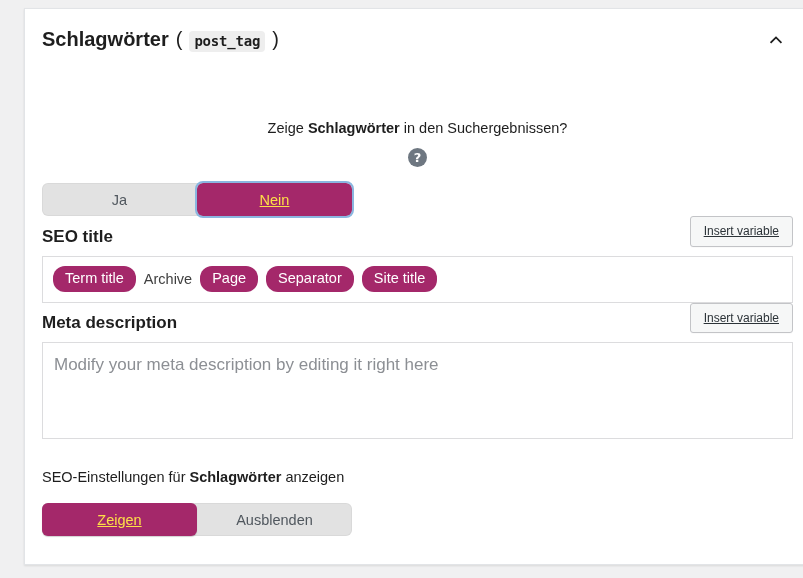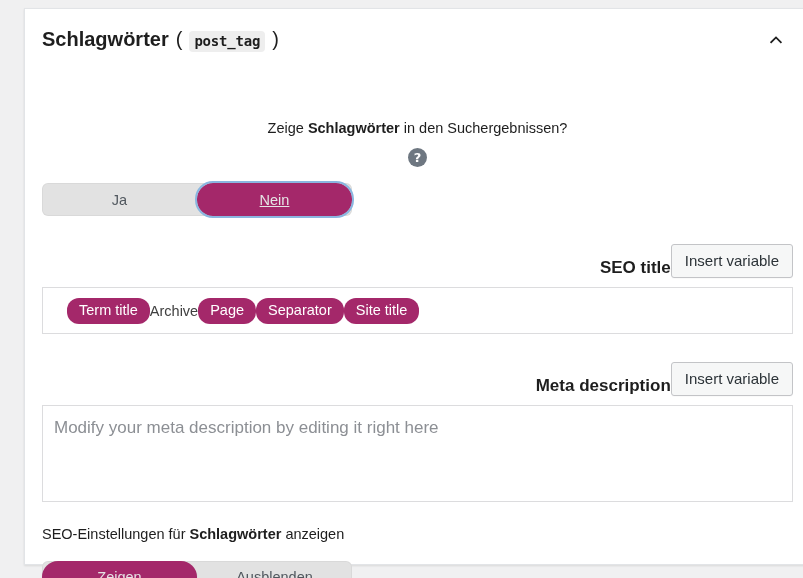--- a/index.html
+++ b/index.html
@@ -131,71 +131,72 @@
     box-shadow: inset 0 0 0 1px rgba(0,0,0,0.04);
   }
   .toggle-opt {
     min-width: 155px;
     height: 33px;
     display: flex;
     align-items: center;
     justify-content: center;
     font-size: 14.5px;
     color: #50575e;
-    border-radius: 16px;
+    border-radius: 6px;
     cursor: pointer;
     user-select: none;
     box-sizing: border-box;
   }
   .toggle-opt.active {
     background: #a4286a;
-    color: #e5e5e5;
+    color: #fde047;
     box-shadow: 0 1px 1px rgba(0,0,0,0.18);
     text-decoration: underline;
   }
   .toggle-opt.focused {
     outline: 2px solid #8ab6e0;
     outline-offset: 0px;
   }
 
   
   .section-head {
     display: flex;
     align-items: flex-end;
-    justify-content: flex-end;
-    margin-top: 28px;
+    justify-content: space-between;
   }
   .section-title {
     font-size: 17px;
     font-weight: 700;
     color: #1e1e1e;
   }
   .insert-variable {
-    font-size: 15px;
+    font-size: 12px;
     color: #2c3338;
     background: #f6f7f7;
     border: 1px solid #c3c4c7;
     border-radius: 3px;
     padding: 7px 13px;
     cursor: pointer;
     line-height: 1.2;
     font-family: "Liberation Sans", sans-serif;
     box-shadow: 0 1px 0 rgba(0,0,0,0.02);
+    text-decoration: underline;
   }
 
   
   .seo-title-field {
     margin-top: 9px;
     height: 47px;
     border: 1px solid #dcdcde;
     background: #ffffff;
     box-sizing: border-box;
     display: flex;
     align-items: center;
-    padding: 0 24px;
+    gap: 8px;
+    padding: 0 10px;
     cursor: text;
     overflow: hidden;
   }
   .token {
     background: #a4286a;
     color: #ffffff;
     border-radius: 12px;
     font-size: 14.5px;
     padding: 4px 12px 5px 12px;
     line-height: 1.2;
@@ -222,21 +223,21 @@
     color: #1e1e1e;
     resize: none;
     outline: none;
     display: block;
   }
   .meta-textarea::placeholder {
     color: #8c8f94;
   }
 
   .bottom-label {
-    margin-top: 22px;
+    margin-top: 28px;
   }
 </style>
 </head>
 <body>
 
 <div class="card">
 
   <div class="card-header">
     <div class="card-title">
       <span>Schlagwörter</span>

